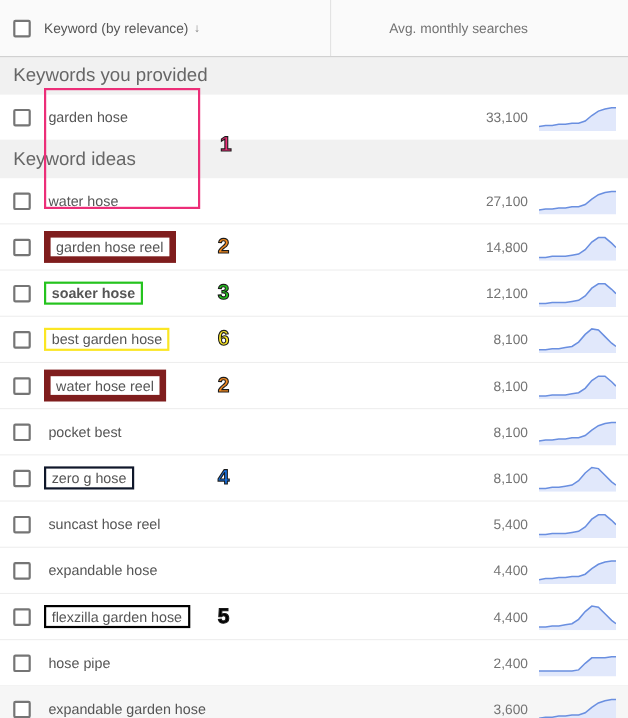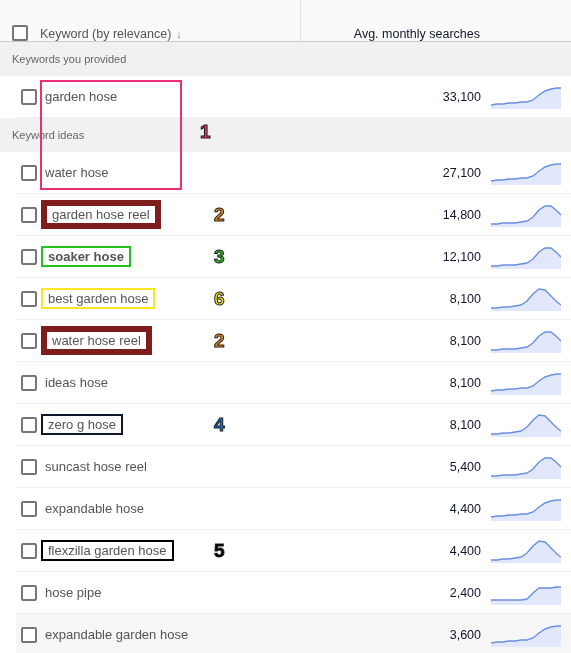--- a/index.html
+++ b/index.html
@@ -6,22 +6,22 @@
   body {
     margin: 0;
     font-family: Arial, Helvetica, sans-serif;
     font-size: 13px;
     color: #222;
     background: #fff;
     width: 571px;
   }
   .header-row {
     display: flex;
-    align-items: flex-end;
-    height: 42px;
+    align-items: center;
+    height: 52px;
     border-bottom: 1px solid #ccc;
     background: #fafafa;
     position: relative;
   }
   .col-check {
     width: 40px;
     display: flex;
     justify-content: center;
     align-items: center;
   }
@@ -30,21 +30,21 @@
     display: flex;
     align-items: center;
     font-size: 12.5px;
     color: #555;
   }
   .col-search {
     flex: 0 0 190px;
     text-align: right;
     padding-right: 10px;
     font-size: 12.5px;
-    color: #0f172a;
+    color: #737373;
   }
   .col-spark {
     flex: 0 0 80px;
   }
   .header-sep {
     position: absolute;
     left: 300px;
     top: 0;
     bottom: 0;
     width: 1px;
@@ -53,31 +53,30 @@
   .sort-arrow {
     margin-left: 5px;
     color: #888;
     font-size: 11px;
   }
   .section-row {
     display: flex;
     align-items: center;
     height: 34px;
     background: #f1f1f1;
-    font-size: 11px;
+    font-size: 17px;
     color: #666;
     padding-left: 12px;
   }
   .data-row {
     display: flex;
     align-items: center;
     height: 42px;
     border-bottom: 1px solid #eee;
     position: relative;
-    margin-left: 16px;
   }
   .data-row.alt {
     background: #f6f6f6;
   }
   .checkbox {
     width: 16px;
     height: 16px;
     border: 2px solid #757575;
     border-radius: 2px;
     background: #fff;
@@ -236,21 +235,21 @@
     <path class="line" d="M 0,21 L 6,21 L 12,20 L 18,20 L 24,20 L 30,19 L 36,18 L 42,14 L 48,7 L 54,3 L 60,3 L 66,8 L 70,12"></path>
   </svg>
         </div>
       <span class="annot" style="left:198px; top:10px; color:#f28a21">2</span>
     </div>
       <div class="data-row">
       <div class="col-check">
           <div class="checkbox"></div>
         </div>
       <div class="col-keyword">
-        <span class="kw-label ">ideas hose</span>
+        <span class="kw-label ">pocket best</span>
       </div>
       <div class="col-search">8,100</div>
       <div class="col-spark">
           <svg class="spark" viewBox="0 0 70 24">
     <path class="area" d="M 0,20 L 6,19 L 12,19 L 18,18 L 24,18 L 30,17 L 36,17 L 42,15 L 48,10 L 54,6 L 60,4 L 66,3 L 70,3 L 70,24 L 0,24 Z"></path>
     <path class="line" d="M 0,20 L 6,19 L 12,19 L 18,18 L 24,18 L 30,17 L 36,17 L 42,15 L 48,10 L 54,6 L 60,4 L 66,3 L 70,3"></path>
   </svg>
         </div>
 
     </div>

